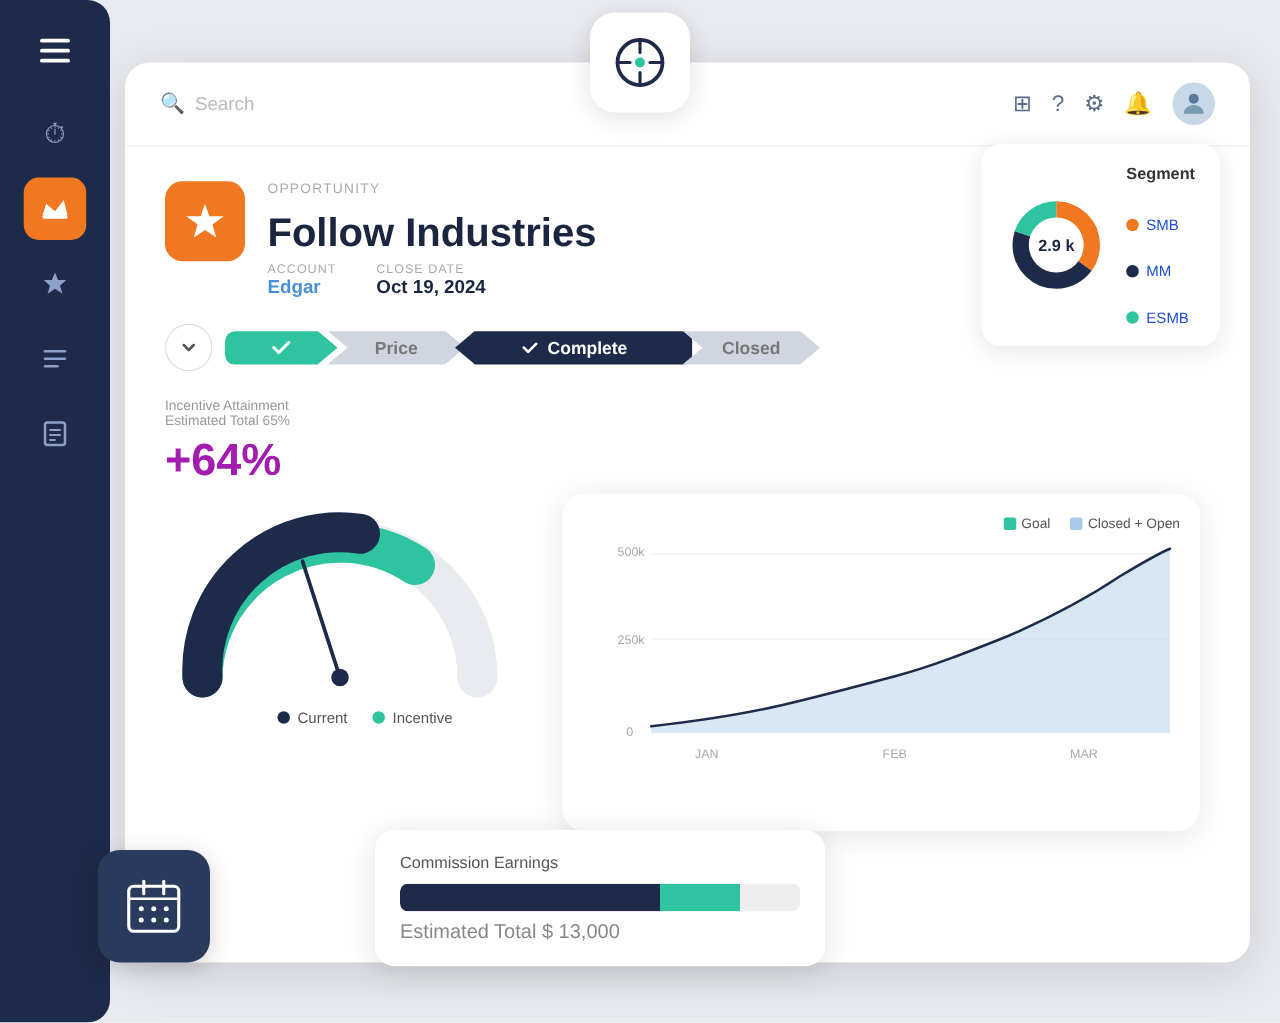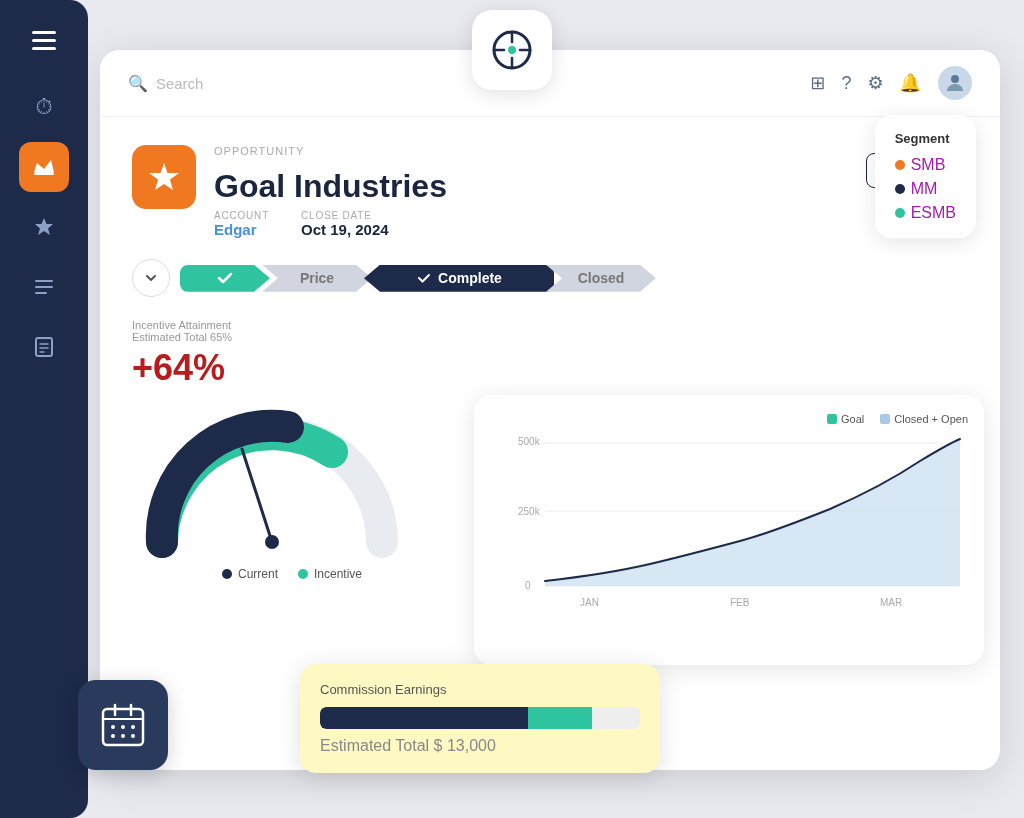--- a/index.html
+++ b/index.html
@@ -217,28 +217,28 @@
       top: 50%;
       left: 50%;
       transform: translate(-50%, -50%);
       font-size: 13px;
       font-weight: 700;
       color: #1a2640;
     }
     .segment-legend {
       display: flex;
       flex-direction: column;
+      gap: 23px;
+    }
+    .segment-legend-item {
+      display: flex;
+      align-items: center;
       gap: 6px;
-    }
-    .segment-legend-item {
-      display: flex;
-      align-items: center;
-      gap: 6px;
-      font-size: 16px;
-      color: #a21caf;
+      font-size: 12px;
+      color: #1d4ed8;
     }
     .legend-dot {
       width: 10px;
       height: 10px;
       border-radius: 50%;
     }
 
     
     .stage-bar {
       display: flex;
@@ -304,21 +304,21 @@
       flex: 0 0 320px;
     }
     .incentive-label {
       font-size: 11px;
       color: #999;
       margin-bottom: 4px;
     }
     .incentive-pct {
       font-size: 36px;
       font-weight: 700;
-      color: #b91c1c;
+      color: #a21caf;
       margin-bottom: 8px;
     }
 
     
     .gauge-container {
       width: 280px;
       height: 160px;
       position: relative;
     }
     .gauge-legend {
@@ -373,21 +373,21 @@
       height: 10px;
       border-radius: 2px;
     }
 
     
     .commission-card {
       position: absolute;
       left: 140px;
       bottom: 30px;
       width: 360px;
-      background: #fef9c3;
+      background: #ffffff;
       border-radius: 16px;
       box-shadow: 0 4px 24px rgba(0,0,0,0.12);
       padding: 18px 20px;
       z-index: 25;
     }
     .commission-title {
       font-size: 13px;
       color: #555;
       margin-bottom: 10px;
     }
@@ -539,21 +539,21 @@
   <div class="content">
 
     <div class="opp-header">
       <div class="opp-icon">
         <svg width="36" height="36" viewBox="0 0 36 36" fill="none">
           <path d="M18 4L21.5 14H33L24 20.5L27 31L18 25L9 31L12 20.5L3 14H14.5L18 4Z" fill="white"></path>
         </svg>
       </div>
       <div class="opp-info">
         <div class="opp-label">OPPORTUNITY</div>
-        <div class="opp-title">Goal Industries</div>
+        <div class="opp-title">Follow Industries</div>
         <div class="opp-meta">
           <div class="opp-meta-item">
             <label>ACCOUNT</label>
             <span class="link">Edgar</span>
           </div>
           <div class="opp-meta-item">
             <label>CLOSE DATE</label>
             <span>Oct 19, 2024</span>
           </div>
         </div>
@@ -622,38 +622,50 @@
             <div class="gauge-legend-dot" style="background:#2ec4a0;"></div>
             <span>Incentive</span>
           </div>
         </div>
       </div>
     </div>
   </div>
 </div>
 
 <div class="segment-card" style="position:absolute; right:48px; top:115px; z-index:30;">
+  <div class="donut-wrap">
+    <svg width="80" height="80" viewBox="0 0 80 80">
+
+      <circle cx="40" cy="40" r="28" fill="none" stroke="#f07820" stroke-width="14" stroke-dasharray="61.6 115.4" stroke-dashoffset="0" transform="rotate(-90 40 40)"></circle>
+
+      <circle cx="40" cy="40" r="28" fill="none" stroke="#1e2a4a" stroke-width="14" stroke-dasharray="79.2 97.8" stroke-dashoffset="-61.6" transform="rotate(-90 40 40)"></circle>
+
+      <circle cx="40" cy="40" r="28" fill="none" stroke="#2ec4a0" stroke-width="14" stroke-dasharray="35.2 141.8" stroke-dashoffset="-140.8" transform="rotate(-90 40 40)"></circle>
+      <circle cx="40" cy="40" r="22" fill="white"></circle>
+    </svg>
+    <div class="donut-label">2.9 k</div>
+  </div>
   <div class="segment-legend">
     <div style="font-size:13px; font-weight:600; color:#333; margin-bottom:4px;">Segment</div>
     <div class="segment-legend-item">
       <div class="legend-dot" style="background:#f07820;"></div>
       <span>SMB</span>
     </div>
     <div class="segment-legend-item">
       <div class="legend-dot" style="background:#1e2a4a;"></div>
       <span>MM</span>
     </div>
     <div class="segment-legend-item">
       <div class="legend-dot" style="background:#2ec4a0;"></div>
       <span>ESMB</span>
     </div>
   </div>
 </div>
 
-<div class="chart-card" style="position:absolute; right:40px; top:395px; width:510px; height:270px; z-index:25;">
+<div class="chart-card" style="position:absolute; right:64px; top:395px; width:510px; height:270px; z-index:25;">
   <div class="chart-legend">
     <div class="chart-legend-item">
       <div class="chart-legend-dot" style="background:#2ec4a0;"></div>
       <span>Goal</span>
     </div>
     <div class="chart-legend-item">
       <div class="chart-legend-dot" style="background:#a8c8e8;"></div>
       <span>Closed + Open</span>
     </div>
   </div>

